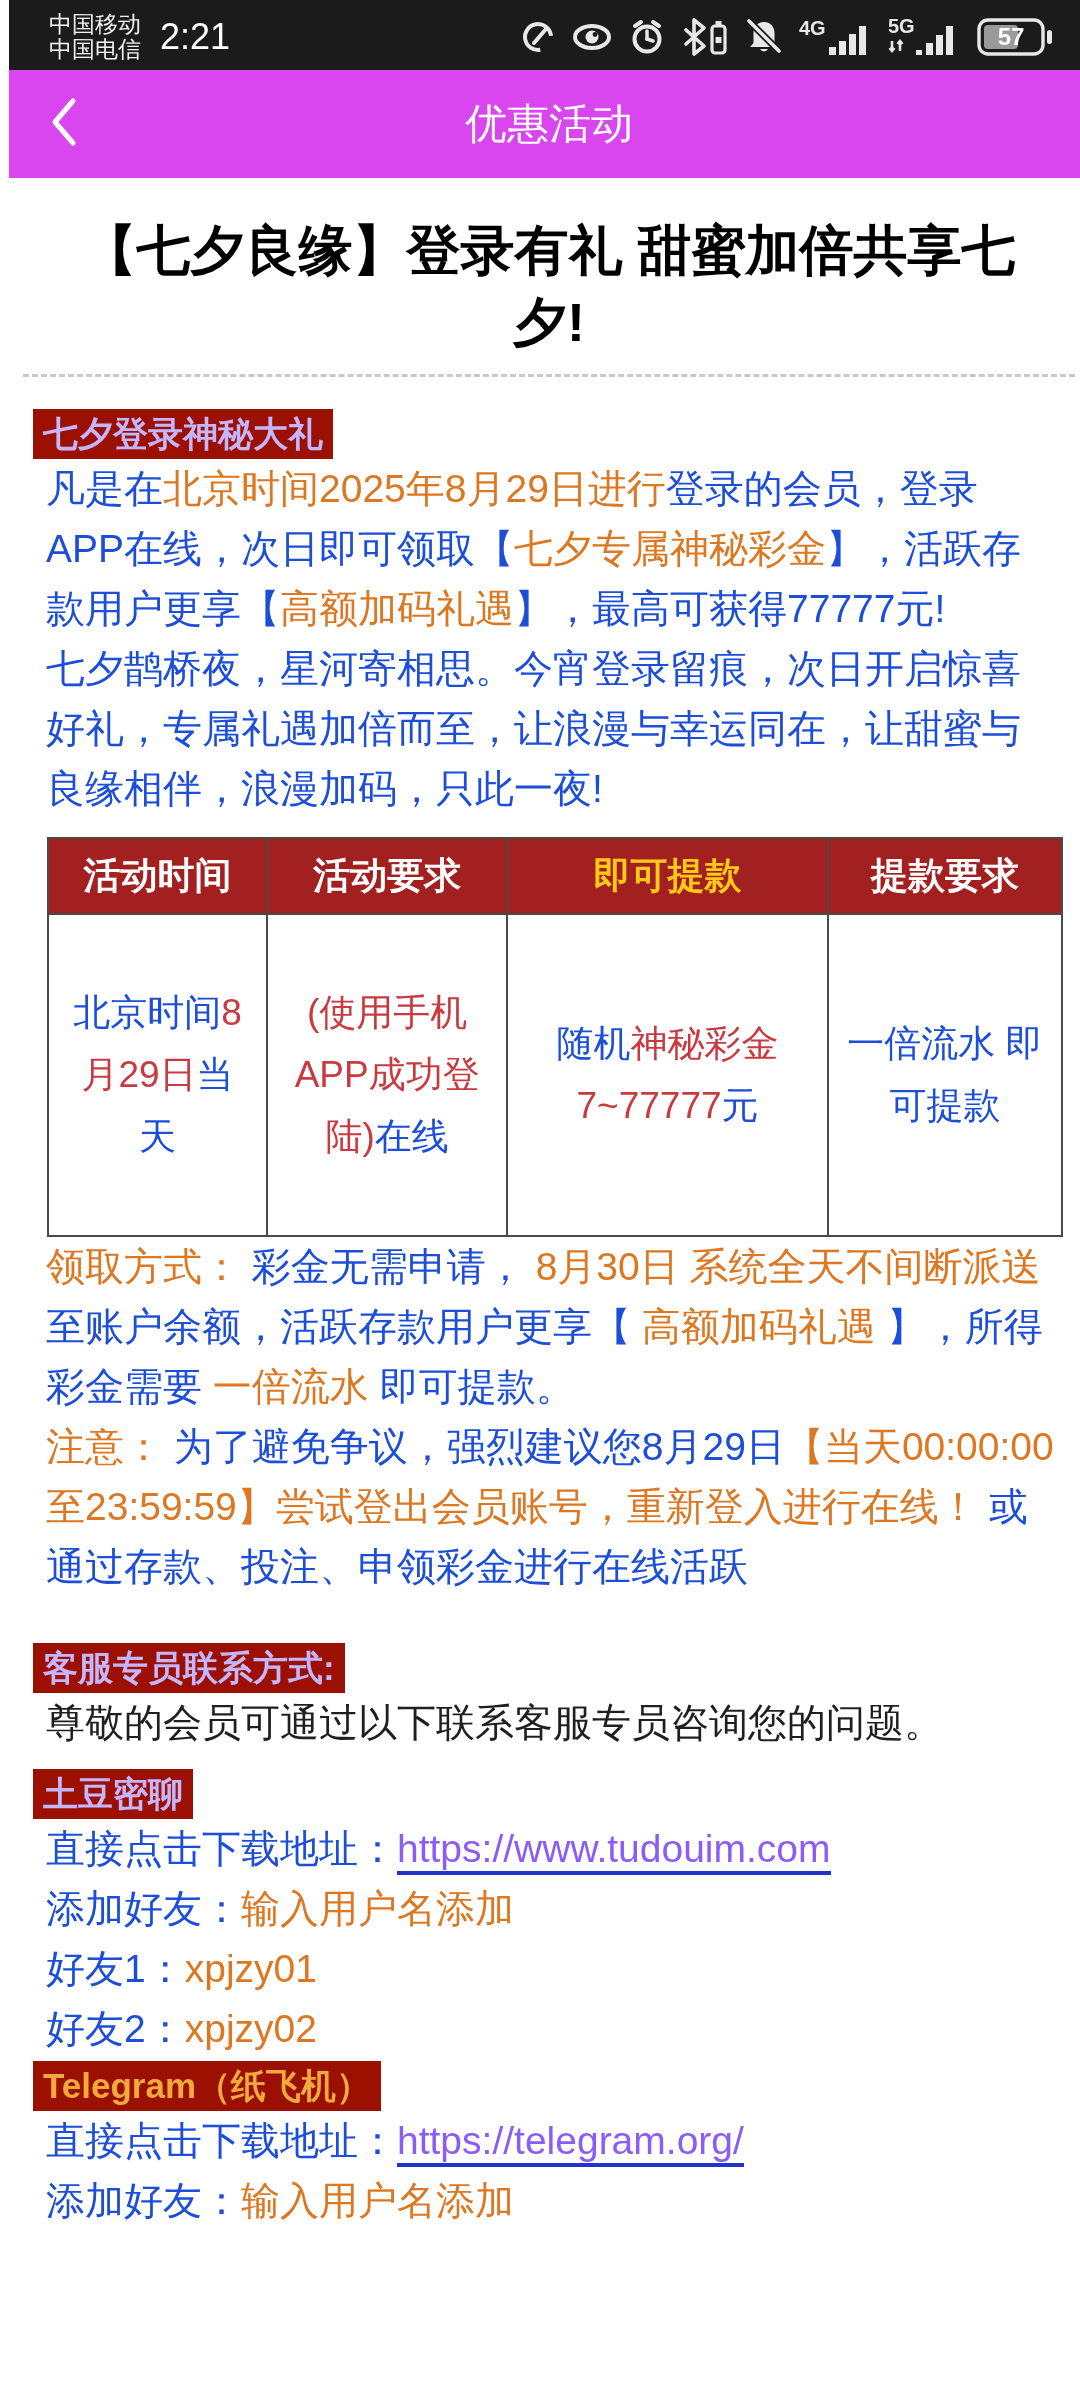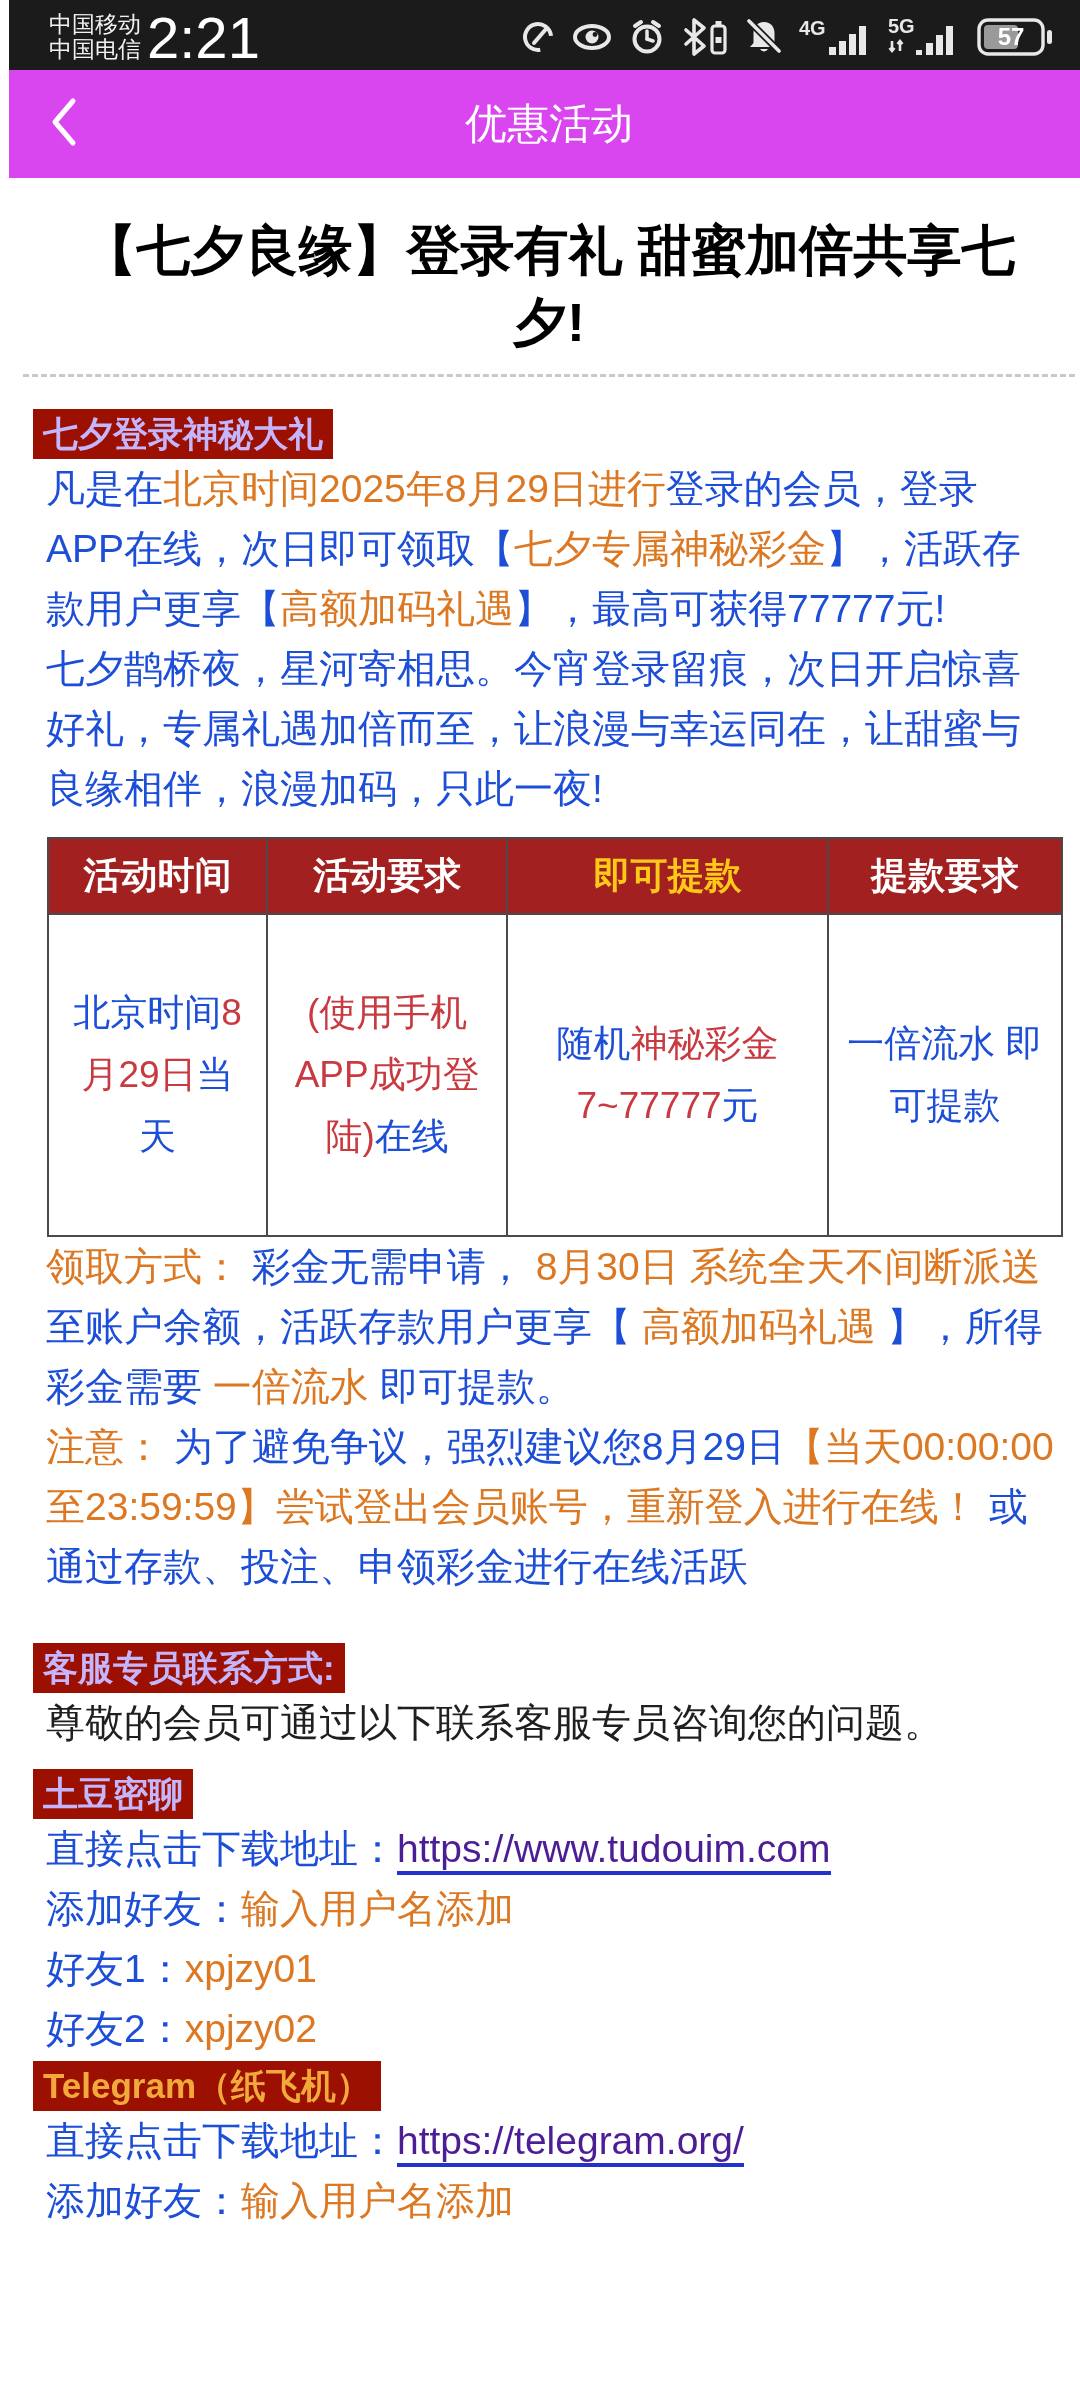--- a/index.html
+++ b/index.html
@@ -4,21 +4,21 @@
 <style>
   html,body{margin:0;padding:0;background:#fff;}
   body{font-family:"Liberation Sans","DejaVu Sans",sans-serif;}
   .screen{position:relative;width:1080px;height:2400px;background:#ffffff;overflow:hidden;padding-left:9px;}
 
   
   .status-bar{height:70px;background:#1b1b1b;display:flex;align-items:center;
     justify-content:space-between;padding:4px 34px 0 40px;box-sizing:border-box;}
   .sb-left{display:flex;align-items:center;}
   .carrier{color:#f2f2f2;font-size:23px;line-height:25px;}
-  .time{color:#ffffff;font-size:58px;margin-left:6px;}
+  .time{color:#ffffff;font-size:36px;margin-left:19px;}
   .sb-right{display:flex;align-items:center;gap:15px;}
   .sb-right svg{display:block;}
 
   
   .nav-bar{height:108px;background:#d946ef;display:flex;align-items:center;position:relative;}
   .back-button{position:absolute;left:26px;top:0;height:108px;display:flex;align-items:center;padding:0 14px;cursor:pointer;}
   .nav-title{flex:1;text-align:center;color:#ffffff;font-size:42px;}
 
   
   .content{background:#fff;}
@@ -39,21 +39,21 @@
   .mt-claim{margin-top:16px;}
   .mt-notice{margin-top:10px;}
   .mt-intro{margin-top:54px;}
   .mt-line{margin-top:4px;}
   .mt-line-first{margin-top:12px;}
   .mt-friend2{margin-top:6px;}
 
   .seg-n{color:#1d4ed8;}
   .seg-o{color:#dc7722;}
   .seg-r{color:#c93a40;}
-  a.seg-l{color:#4c1d95;text-decoration:none;border-bottom:4px solid #2233cc;padding-bottom:1px;}
+  a.seg-l{color:#8b5cf6;text-decoration:none;border-bottom:4px solid #2233cc;padding-bottom:1px;}
 
   
   table.activity{width:1016px;margin:18px 26px 0 38px;border-collapse:collapse;table-layout:fixed;}
   table.activity th,table.activity td{border:2px solid #4a4a4a;}
   table.activity th{background:#a32020;color:#ffffff;font-size:37px;font-weight:bold;height:74px;padding:0 6px;}
   table.activity th.gold{color:#ffc918;}
   table.activity td{height:320px;text-align:center;vertical-align:middle;
     font-size:37px;line-height:62px;padding:0 16px;color:#1f1f1f;}
 </style>
 </head>

